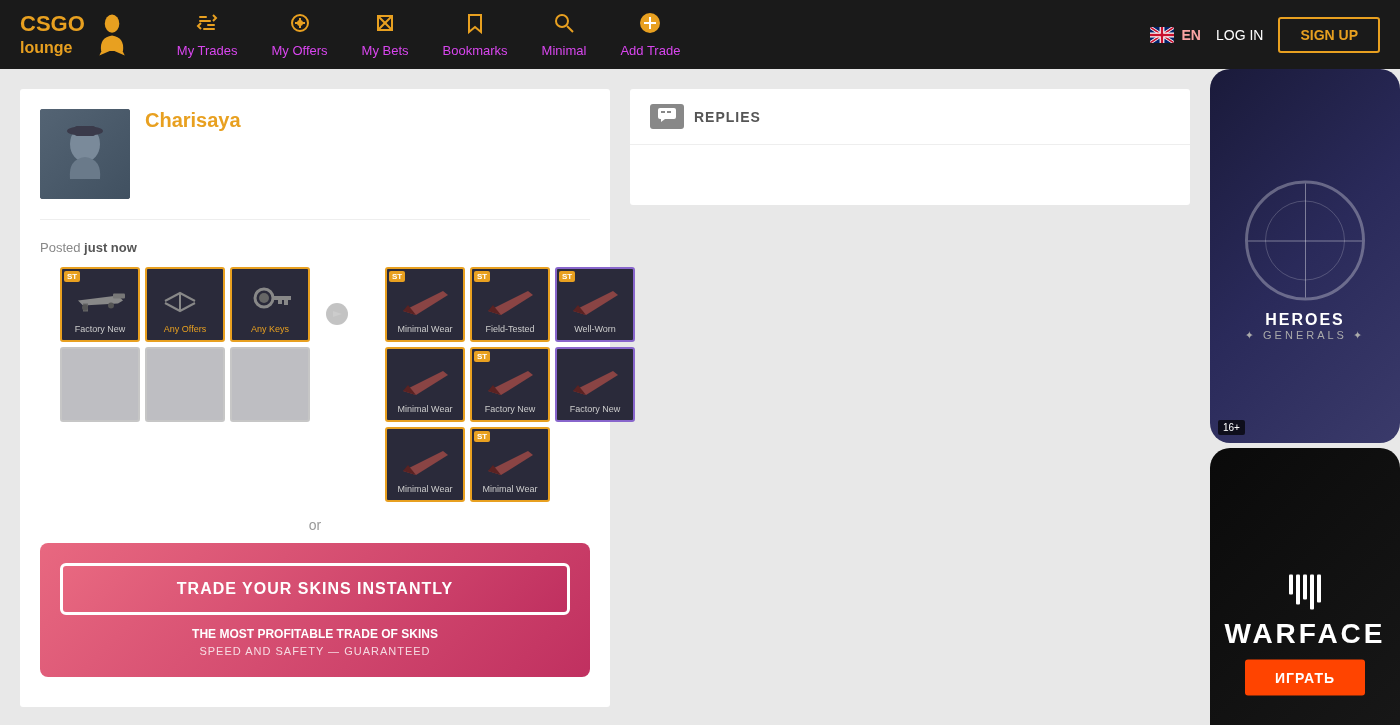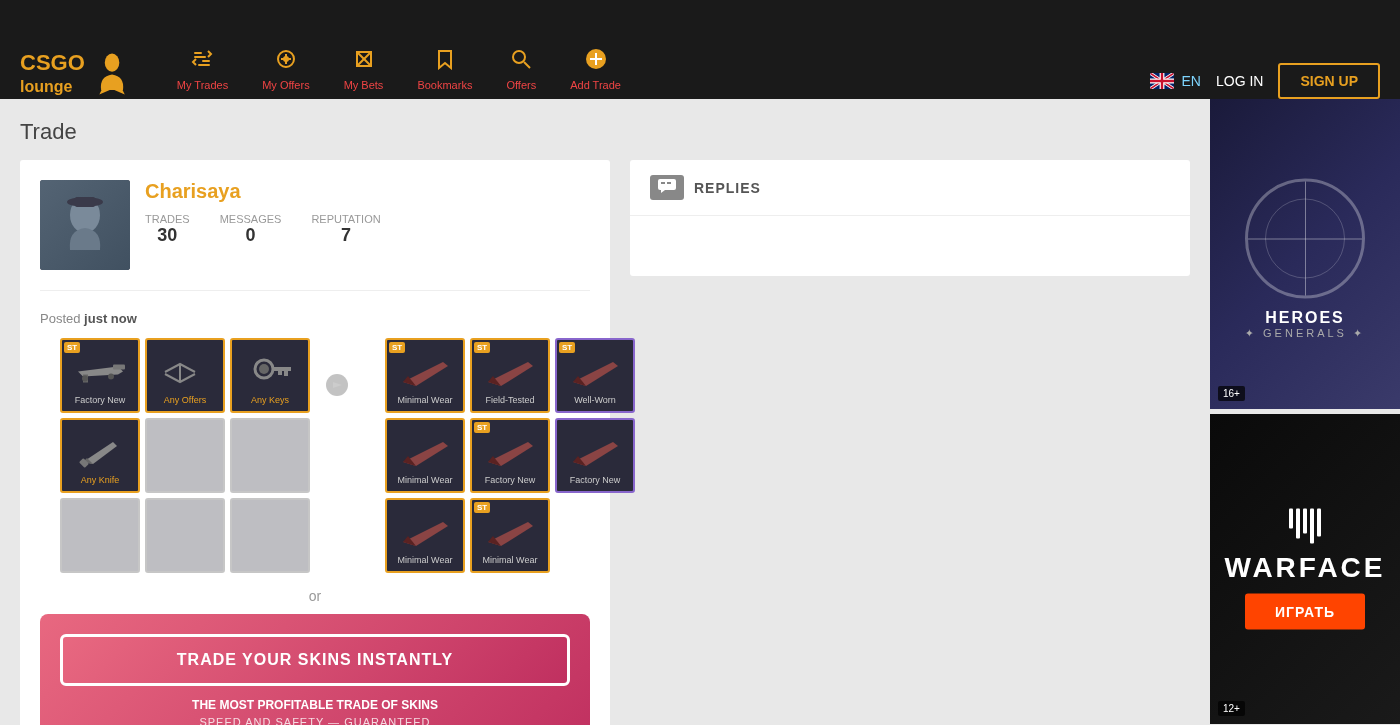--- a/index.html
+++ b/index.html
@@ -2,22 +2,22 @@
 <html><head>
   <meta charset="utf-8">
   <style>
     * { box-sizing: border-box; margin: 0; padding: 0; }
     body { font-family: Arial, sans-serif; background: #e8e8e8; min-width: 1400px; }
 
     
     .navbar {
       background: #1a1a1a;
       display: flex;
-      align-items: flex-end;
-      height: 99px;
+      align-items: center;
+      height: 69px;
       padding: 0 20px;
     }
     .logo-area {
       display: flex;
       align-items: center;
       margin-right: 30px;
     }
     .logo-text {
       color: white;
       font-size: 22px;
@@ -35,41 +35,42 @@
     .nav-items {
       display: flex;
       align-items: center;
       gap: 10px;
       flex: 1;
     }
     .nav-item {
       display: flex;
       flex-direction: column;
       align-items: center;
-      color: #ef4444;
+      color: #d946ef;
       text-decoration: none;
       padding: 8px 12px;
-      font-size: 11px;
+      font-size: 13px;
       cursor: pointer;
       gap: 4px;
     }
     .nav-icon { font-size: 20px; color: #e8a020; }
     .nav-add { background: none; border: none; }
     .nav-add .nav-icon { color: #e8a020; }
     .nav-right {
       display: flex;
       align-items: center;
       gap: 15px;
     }
     .lang-area {
       display: flex;
       align-items: center;
       gap: 8px;
-      color: #7dd3fc;
+      color: #fca5a5;
       font-size: 14px;
+      font-weight: bold;
     }
     .flag {
       width: 24px;
       height: 16px;
       background: linear-gradient(to bottom, #012169 33%, white 33%, white 66%, #C8102E 66%);
       position: relative;
       overflow: hidden;
       border-radius: 2px;
     }
     .login-btn {
@@ -316,26 +317,27 @@
       letter-spacing: 1px;
     }
     .replies-content {
       padding: 20px;
       min-height: 60px;
     }
 
     
     .ad-panel {
       background: #1a1a2e;
-      height: 310px;
+      height: 374px;
       overflow: hidden;
       display: flex;
       align-items: center;
       justify-content: center;
       position: relative;
+      border-radius: 20px;
     }
     .ad-panel.heroes {
       background: linear-gradient(135deg, #1a1a3a 0%, #2a2a5a 50%, #3a3a6a 100%);
     }
     .ad-panel.warface {
       background: linear-gradient(135deg, #0a0a0a 0%, #1a1a1a 100%);
       margin-top: 5px;
     }
     .ad-badge {
       position: absolute;
@@ -505,21 +507,21 @@
       </span>
       <span>Bookmarks</span>
     </a>
     <a class="nav-item">
       <span class="nav-icon">
         <svg width="22" height="22" viewBox="0 0 22 22" fill="none" stroke="#e8a020" stroke-width="2">
           <circle cx="9" cy="9" r="6"></circle>
           <line x1="14" y1="14" x2="20" y2="20"></line>
         </svg>
       </span>
-      <span>Offers</span>
+      <span>Minimal</span>
     </a>
     <a class="nav-item nav-add">
       <span class="nav-icon">
         <svg width="22" height="22" viewBox="0 0 22 22" fill="#e8a020">
           <circle cx="11" cy="11" r="10"></circle>
           <rect x="10" y="5" width="2" height="12" fill="white"></rect>
           <rect x="5" y="10" width="12" height="2" fill="white"></rect>
         </svg>
       </span>
       <span>Add Trade</span>
@@ -539,21 +541,20 @@
       </div>
       <span>EN</span>
     </div>
     <button class="login-btn">LOG IN</button>
     <button class="signup-btn">SIGN UP</button>
   </div>
 </nav>
 
 <div class="page-wrapper">
   <div class="main-content">
-    <h1 class="page-title">Trade</h1>
 
     <div class="content-row">
 
       <div class="left-col">
         <div class="trade-card">
 
           <div class="user-section">
             <div class="user-avatar">
               <div class="avatar-img">
 
@@ -570,34 +571,20 @@
                   <ellipse cx="45" cy="35" rx="15" ry="18" fill="#7a8a9a"></ellipse>
 
                   <ellipse cx="45" cy="22" rx="18" ry="5" fill="#3a3a4a"></ellipse>
                   <rect x="35" y="17" width="20" height="10" rx="2" fill="#3a3a4a"></rect>
                   <path d="M30 70 Q28 50 45 48 Q62 50 60 70 Z" fill="#6a7a8a"></path>
                 </svg>
               </div>
             </div>
             <div class="user-info">
               <div class="username">Charisaya</div>
-              <div class="user-stats">
-                <div class="stat-item">
-                  <span class="stat-label">TRADES</span>
-                  <span class="stat-value">30</span>
-                </div>
-                <div class="stat-item">
-                  <span class="stat-label">MESSAGES</span>
-                  <span class="stat-value">0</span>
-                </div>
-                <div class="stat-item">
-                  <span class="stat-label">REPUTATION</span>
-                  <span class="stat-value">7</span>
-                </div>
-              </div>
             </div>
           </div>
 
           <div class="posted-info">
             <span>Posted</span> <strong>just now</strong>
           </div>
 
           <div class="trade-section">
 
             <div class="items-col">
@@ -633,36 +620,20 @@
                     <svg width="45" height="35" viewBox="0 0 45 35">
                       <circle cx="16" cy="15" r="9" fill="none" stroke="#888" stroke-width="3"></circle>
                       <circle cx="16" cy="15" r="5" fill="#666"></circle>
                       <rect x="25" y="13" width="18" height="4" fill="#888"></rect>
                       <rect x="36" y="17" width="4" height="5" fill="#888"></rect>
                       <rect x="30" y="17" width="4" height="4" fill="#888"></rect>
                     </svg>
                   </div>
                   <div class="item-label orange">Any Keys</div>
                 </div>
-              </div>
-              <div class="items-row">
-
-                <div class="item-card">
-                  <div class="item-img">
-                    <svg width="50" height="35" viewBox="0 0 50 35">
-                      <path d="M8 28 L38 8 L42 12 L18 30 Z" fill="#888"></path>
-                      <path d="M8 28 L12 24 L18 30 Z" fill="#666"></path>
-                      <rect x="6" y="25" width="6" height="8" rx="1" fill="#777" transform="rotate(-45 9 29)"></rect>
-                    </svg>
-                  </div>
-                  <div class="item-label orange">Any Knife</div>
-                </div>
-
-                <div class="item-card no-border" style="opacity:0.3; border-color:#444;"></div>
-                <div class="item-card no-border" style="opacity:0.3; border-color:#444;"></div>
               </div>
               <div class="items-row">
                 <div class="item-card no-border" style="opacity:0.3; border-color:#444;"></div>
                 <div class="item-card no-border" style="opacity:0.3; border-color:#444;"></div>
                 <div class="item-card no-border" style="opacity:0.3; border-color:#444;"></div>
               </div>
             </div>
 
             <div class="arrow-col">
               <svg width="25" height="25" viewBox="0 0 25 25">

